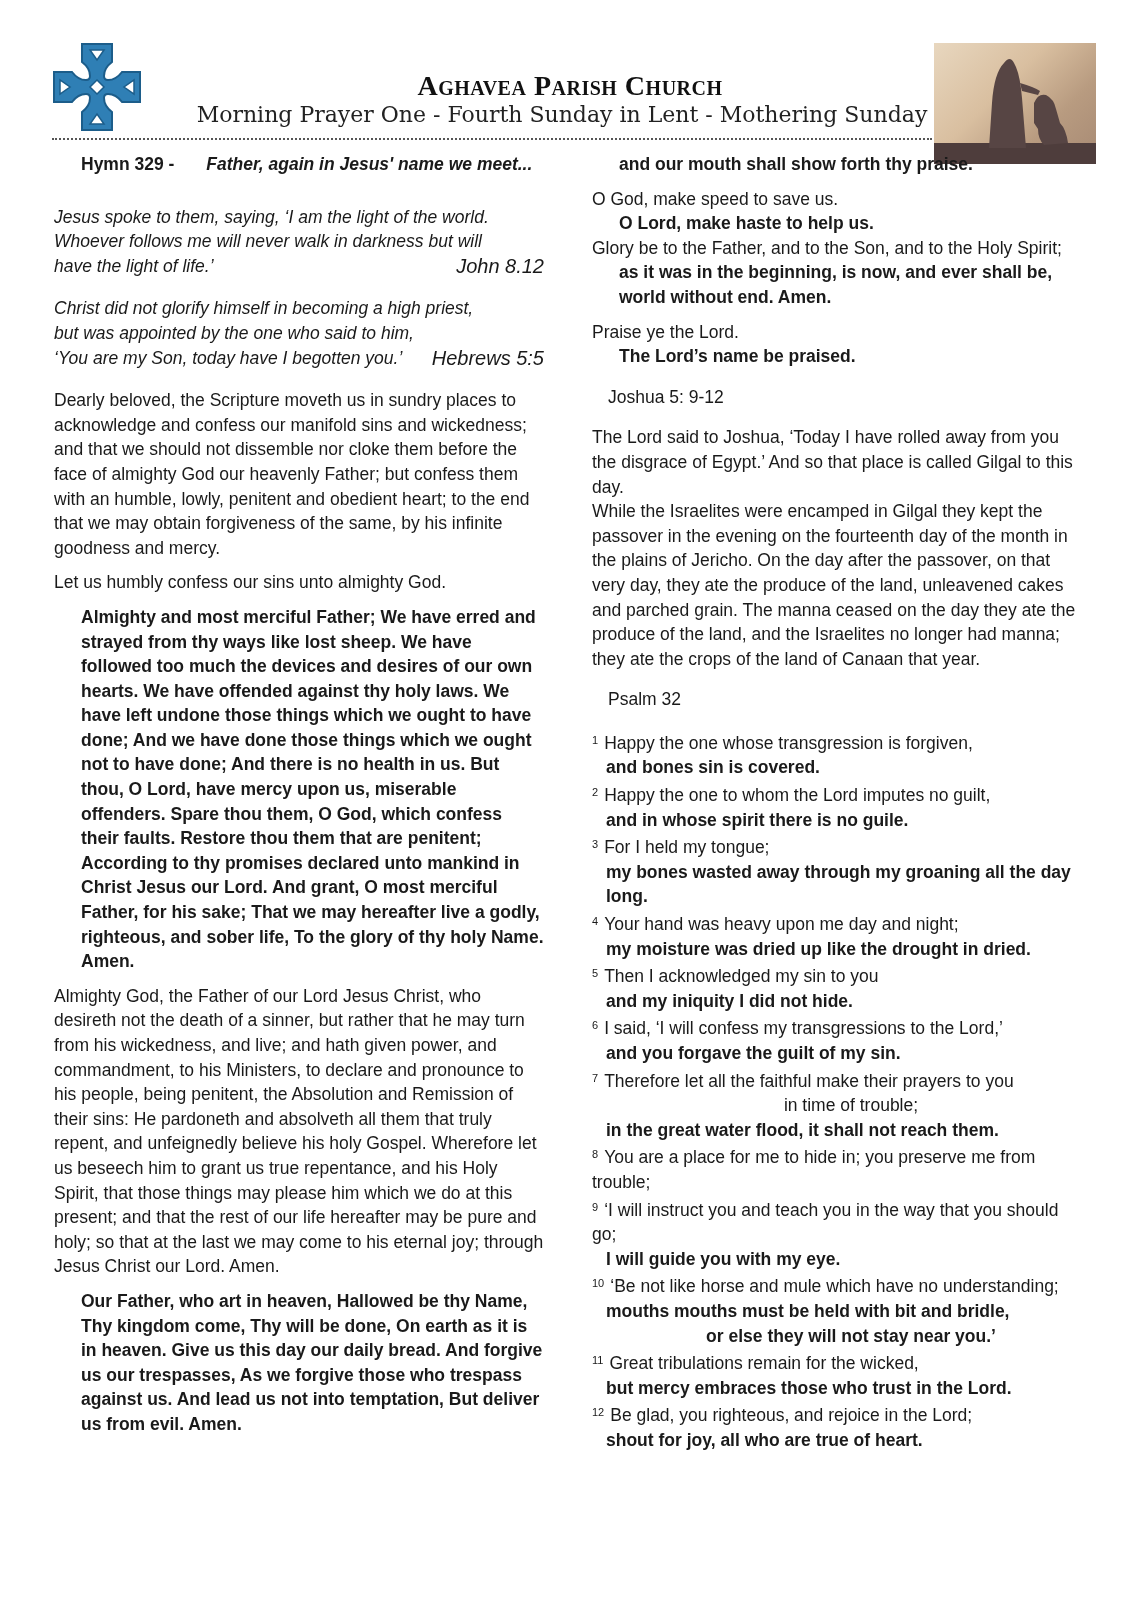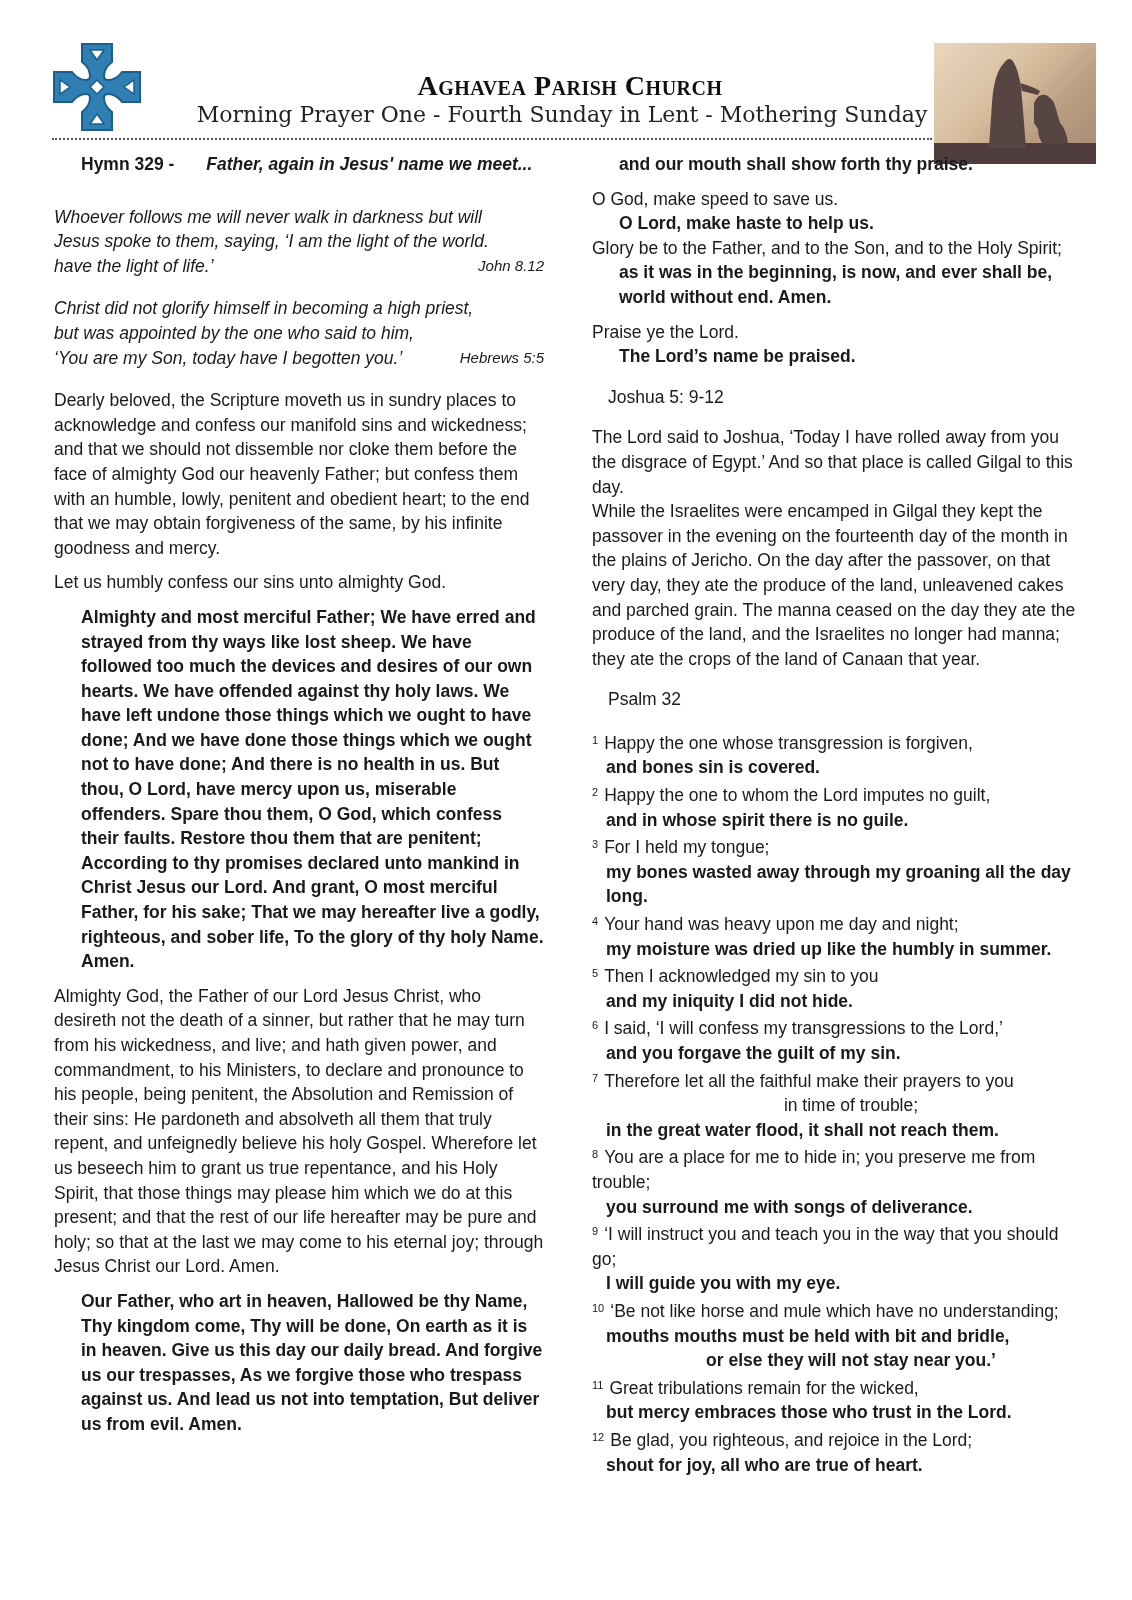--- a/index.html
+++ b/index.html
@@ -17,21 +17,21 @@
   .rule { position: absolute; left: 52px; top: 138px; width: 880px; height: 0;
           border-top: 2px dotted #555; }
 
   .col { position: absolute; top: 152px; width: 490px; font-size: 17.5px; line-height: 24.6px; }
   .col.left { left: 54px; }
   .col.right { left: 592px; }
   p { margin: 0 0 10px 0; }
   .b { font-weight: bold; margin-left: 27px; }
   .i { font-style: italic; }
   .gap { height: 18px; }
-  .ref { float: right; font-size: 15px; }
+  .ref { float: right; font-size: 20px; }
   .verse { margin: 0; }
   .vnum { font-size: 11px; vertical-align: 5px; margin-right: 6px; }
   .resp { margin: 0; padding-left: 14px; font-weight: bold; }
   .indent2 { padding-left: 28px; text-align: center; }
   .head { font-weight: normal; margin: 16px; }
 </style>
 </head>
 <body>
 
 <svg class="logo" viewBox="0 0 90 90">
@@ -59,22 +59,22 @@
     <path d="M100 60 Q104 50 112 52 Q120 56 122 66 L126 80 Q132 86 134 100 L110 102 Q104 96 104 86 L100 80 Z" fill="#574544"></path>
   </svg>
 </div>
 
 <div class="col left">
   <p>
     <span class="b">Hymn 329 - </span><span class="b i">Father, again in Jesus' name we meet...</span>
   </p>
   <div class="gap"></div>
   <div class="i">
+    <div>Jesus spoke to them, saying, ‘I am the light of the world.</div>
     <div>Whoever follows me will never walk in darkness but will</div>
-    <div>Jesus spoke to them, saying, ‘I am the light of the world.</div>
     <div><span>have the light of life.’</span><span class="ref">John 8.12</span></div>
   </div>
   <div class="gap"></div>
   <div class="i">
     <div>Christ did not glorify himself in becoming a high priest,</div>
     <div>but was appointed by the one who said to him,</div>
     <div><span>‘You are my Son, today have I begotten you.’</span><span class="ref">Hebrews 5:5</span></div>
   </div>
   <div class="gap"></div>
   <p>Dearly beloved, the Scripture moveth us in sundry places to acknowledge and confess our manifold sins and wickedness; and that we should not dissemble nor cloke them before the face of almighty God our heavenly Father; but confess them with an humble, lowly, penitent and obedient heart; to the end that we may obtain forgiveness of the same, by his infinite goodness and mercy.</p>
@@ -99,30 +99,29 @@
 
   <div class="head">Psalm 32</div>
   <div>
     <div class="verse"><span class="vnum">1</span><span>Happy the one whose transgression is forgiven,</span></div>
     <div class="resp">and bones sin is covered.</div>
     <div class="verse"><span class="vnum">2</span><span>Happy the one to whom the Lord imputes no guilt,</span></div>
     <div class="resp">and in whose spirit there is no guile.</div>
     <div class="verse"><span class="vnum">3</span><span>For I held my tongue;</span></div>
     <div class="resp">my bones wasted away through my groaning all the day long.</div>
     <div class="verse"><span class="vnum">4</span><span>Your hand was heavy upon me day and night;</span></div>
-    <div class="resp">my moisture was dried up like the humbly in summer.</div>
+    <div class="resp">my moisture was dried up like the drought in dried.</div>
     <div class="verse"><span class="vnum">5</span><span>Then I acknowledged my sin to you</span></div>
     <div class="resp">and my iniquity I did not hide.</div>
     <div class="verse"><span class="vnum">6</span><span>I said, ‘I will confess my transgressions to the Lord,’</span></div>
     <div class="resp">and you forgave the guilt of my sin.</div>
     <div class="verse"><span class="vnum">7</span><span>Therefore let all the faithful make their prayers to you</span></div>
     <div class="indent2">in time of trouble;</div>
     <div class="resp">in the great water flood, it shall not reach them.</div>
     <div class="verse"><span class="vnum">8</span><span>You are a place for me to hide in; you preserve me from trouble;</span></div>
-    <div class="resp">you surround me with songs of deliverance.</div>
     <div class="verse"><span class="vnum">9</span><span>‘I will instruct you and teach you in the way that you should go;</span></div>
     <div class="resp">I will guide you with my eye.</div>
     <div class="verse"><span class="vnum">10</span><span>‘Be not like horse and mule which have no understanding;</span></div>
     <div class="resp">mouths mouths must be held with bit and bridle,</div>
     <div class="resp indent2">or else they will not stay near you.’</div>
     <div class="verse"><span class="vnum">11</span><span>Great tribulations remain for the wicked,</span></div>
     <div class="resp">but mercy embraces those who trust in the Lord.</div>
     <div class="verse"><span class="vnum">12</span><span>Be glad, you righteous, and rejoice in the Lord;</span></div>
     <div class="resp">shout for joy, all who are true of heart.</div>
   </div>

